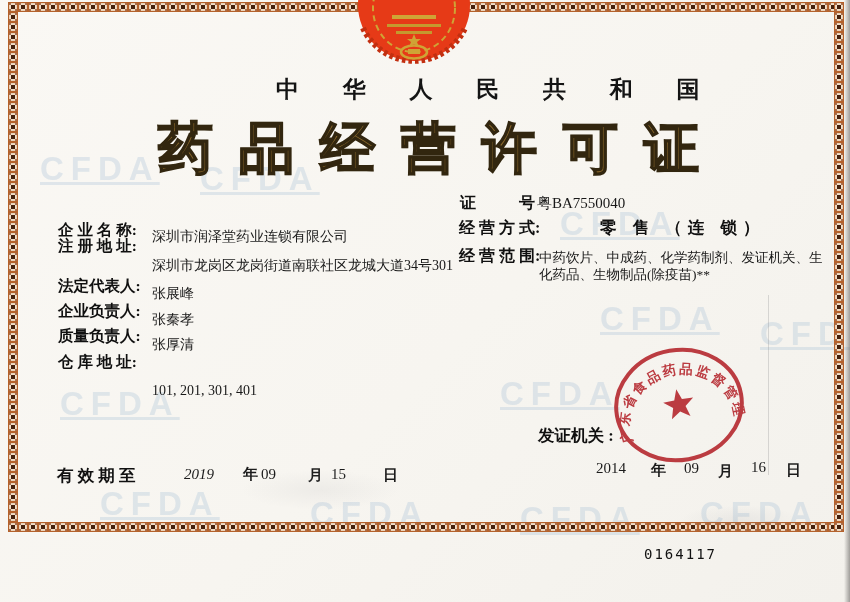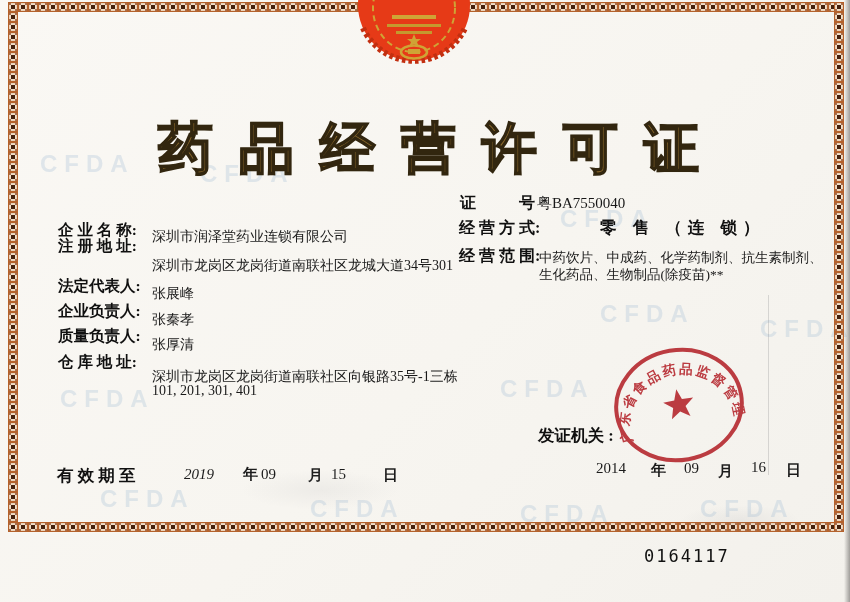--- a/index.html
+++ b/index.html
@@ -25,23 +25,23 @@
   .flabel{font-weight:bold;font-size:15.5px;white-space:nowrap;color:#101010;}
   .fvalue{font-size:14px;white-space:nowrap;color:#181818;}
   .scope-value{font-size:13.5px;line-height:16.5px;white-space:normal;color:#181818;}
   .bold{font-weight:bold;}
   .date-token{font-size:15px;}
   .date-num{font-size:15px;font-family:"Liberation Serif",serif;}
   
   .seal{left:610px;top:345px;width:138px;height:122px;}
   
   .maker{left:252px;top:546px;font-size:17.5px;font-weight:bold;letter-spacing:9px;white-space:nowrap;color:#151515;}
-  .serial{left:644px;top:546px;font-size:17px;font-family:"DejaVu Sans Mono","Liberation Mono",monospace;letter-spacing:2px;color:#111;}
-  
-  .wm{position:absolute;font-family:"Liberation Sans",sans-serif;font-weight:bold;font-size:24px;letter-spacing:7px;color:rgba(168,192,214,0.32);pointer-events:none;}
+  .serial{left:644px;top:546px;font-size:14px;font-family:"DejaVu Sans Mono","Liberation Mono",monospace;letter-spacing:2px;color:#111;}
+  
+  .wm{position:absolute;font-family:"Liberation Sans",sans-serif;font-weight:bold;font-size:33px;letter-spacing:7px;color:rgba(168,192,214,0.32);pointer-events:none;text-decoration:underline;}
   
   .edge-shadow-right{right:0;top:0;width:6px;height:602px;background:linear-gradient(to right,rgba(0,0,0,0),rgba(90,88,86,0.55));}
   .crease{left:768px;top:295px;width:1px;height:180px;background:rgba(120,120,125,0.25);}
   .smudge1{left:240px;top:470px;width:160px;height:40px;background:radial-gradient(ellipse at center,rgba(150,150,155,0.10),rgba(0,0,0,0) 70%);}
   .smudge2{left:680px;top:505px;width:120px;height:30px;background:radial-gradient(ellipse at center,rgba(150,150,155,0.12),rgba(0,0,0,0) 70%);}
 </style>
 </head>
 <body>
 
 <div class="page">
@@ -126,49 +126,49 @@
       <ellipse cx="56" cy="8" rx="41" ry="44" fill="none" stroke="#cfa435" stroke-width="2" stroke-dasharray="6 4"></ellipse>
       <rect x="34" y="15" width="44" height="4" fill="#cfa435"></rect>
       <rect x="29" y="24" width="54" height="3" fill="#c49a2e"></rect>
       <rect x="38" y="31" width="36" height="3" fill="#c49a2e"></rect>
       <polygon points="56,34 58,39 63,39 59,42 61,47 56,44 51,47 53,42 49,39 54,39" fill="#cfa435"></polygon>
       <ellipse cx="56" cy="52" rx="13" ry="6.5" fill="none" stroke="#cfa435" stroke-width="2.5"></ellipse>
       <rect x="50" y="49" width="12" height="5" fill="#cfa435"></rect>
     </svg>
   </div>
 
+  <div class="abs country">中 华 人 民 共 和 国</div>
   <div class="abs title">药品经营许可证</div>
 
   <span class="abs flabel" style="left:460px;top:193px;font-size:16px;">证</span>
   <span class="abs flabel" style="left:519px;top:193px;font-size:16px;">号</span>
   <span class="abs fvalue" style="left:537px;top:194px;font-size:15px;">粤BA7550040</span>
 
   <span class="abs flabel" style="left:459px;top:218px;font-size:16px;text-align:right;">经 营 方 式:</span>
   <span class="abs flabel" style="left:600px;top:217px;font-size:16.5px;letter-spacing:6px;">零  售 （连  锁）</span>
 
   <span class="abs flabel" style="left:459px;top:246px;font-size:16px;">经 营 范 围:</span>
-  <div class="abs scope-value" style="left:539px;top:250px;width:288px;">中药饮片、中成药、化学药制剂、抗生素制剂、生化药品、生物制品(除疫苗)**</div>
+  <div class="abs scope-value" style="left:539px;top:250px;width:288px;">中药饮片、中成药、化学药制剂、发证机关、生化药品、生物制品(除疫苗)**</div>
 
   <span class="abs flabel" style="left:58px;top:220px;">企 业 名 称:</span>
   <span class="abs fvalue" style="left:152px;top:228px;">深圳市润泽堂药业连锁有限公司</span>
 
   <span class="abs flabel" style="left:58px;top:236px;">注 册 地 址:</span>
   <span class="abs fvalue" style="left:152px;top:257px;">深圳市龙岗区龙岗街道南联社区龙城大道34号301</span>
 
   <span class="abs flabel" style="left:58px;top:276px;">法定代表人:</span>
   <span class="abs fvalue" style="left:152px;top:285px;">张展峰</span>
 
   <span class="abs flabel" style="left:58px;top:301px;">企业负责人:</span>
   <span class="abs fvalue" style="left:152px;top:311px;">张秦孝</span>
 
   <span class="abs flabel" style="left:58px;top:326px;">质量负责人:</span>
   <span class="abs fvalue" style="left:152px;top:336px;">张厚清</span>
 
   <span class="abs flabel" style="left:58px;top:352px;">仓 库 地 址:</span>
-  <span class="abs fvalue" style="left:152px;top:368px;">深圳市龙岗区龙岗街道南联社区向银路35号-1三栋</span>
   <span class="abs fvalue" style="left:152px;top:383px;">101, 201, 301, 401</span>
 
   <span class="abs flabel" style="left:538px;top:425px;font-size:16.5px;">发证机关 :</span>
 
   <div class="abs seal">
     <svg width="138" height="122" viewBox="0 0 138 122" xmlns="http://www.w3.org/2000/svg">
       <g transform="rotate(-10 69 60)" opacity="0.88">
         <ellipse cx="69" cy="60" rx="63" ry="55" fill="none" stroke="#b4232a" stroke-width="4"></ellipse>
         <polygon fill="#b4232a" points="69,44 72.9,54.7 84.2,55.1 75.3,62 78.4,72.9 69,66.6 59.6,72.9 62.7,62 53.8,55.1 65.1,54.7"></polygon>
         <defs>

